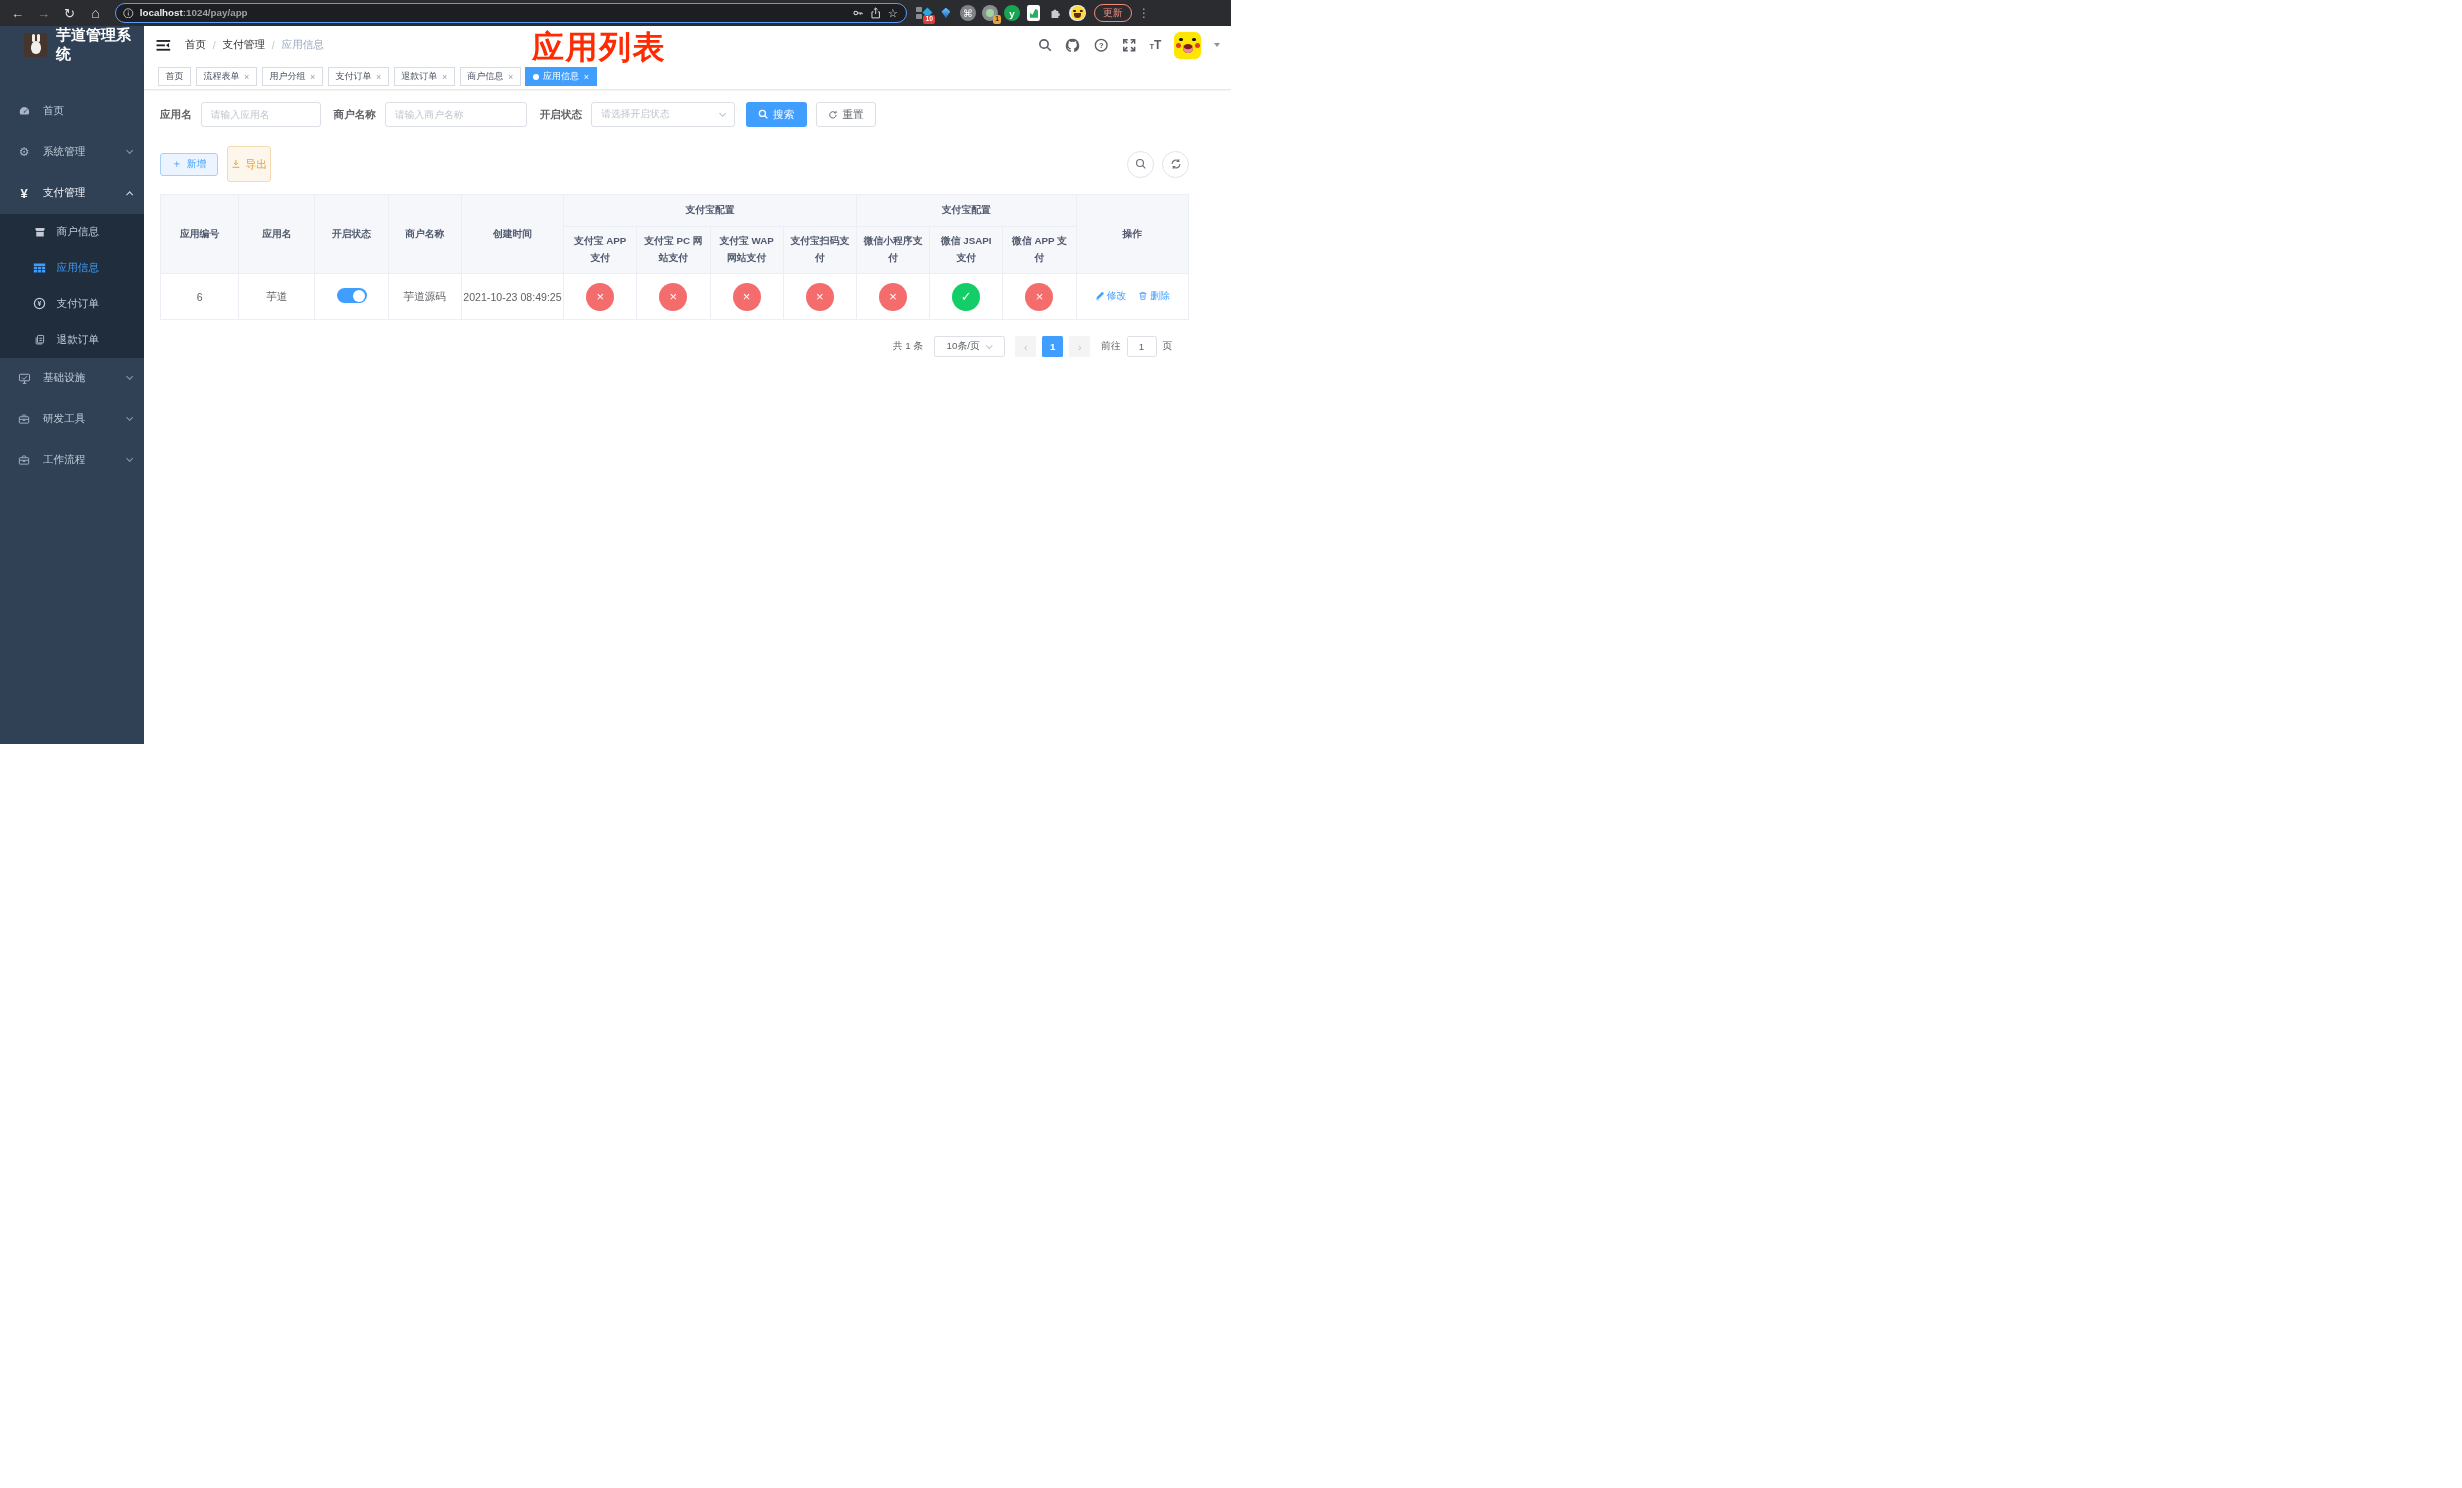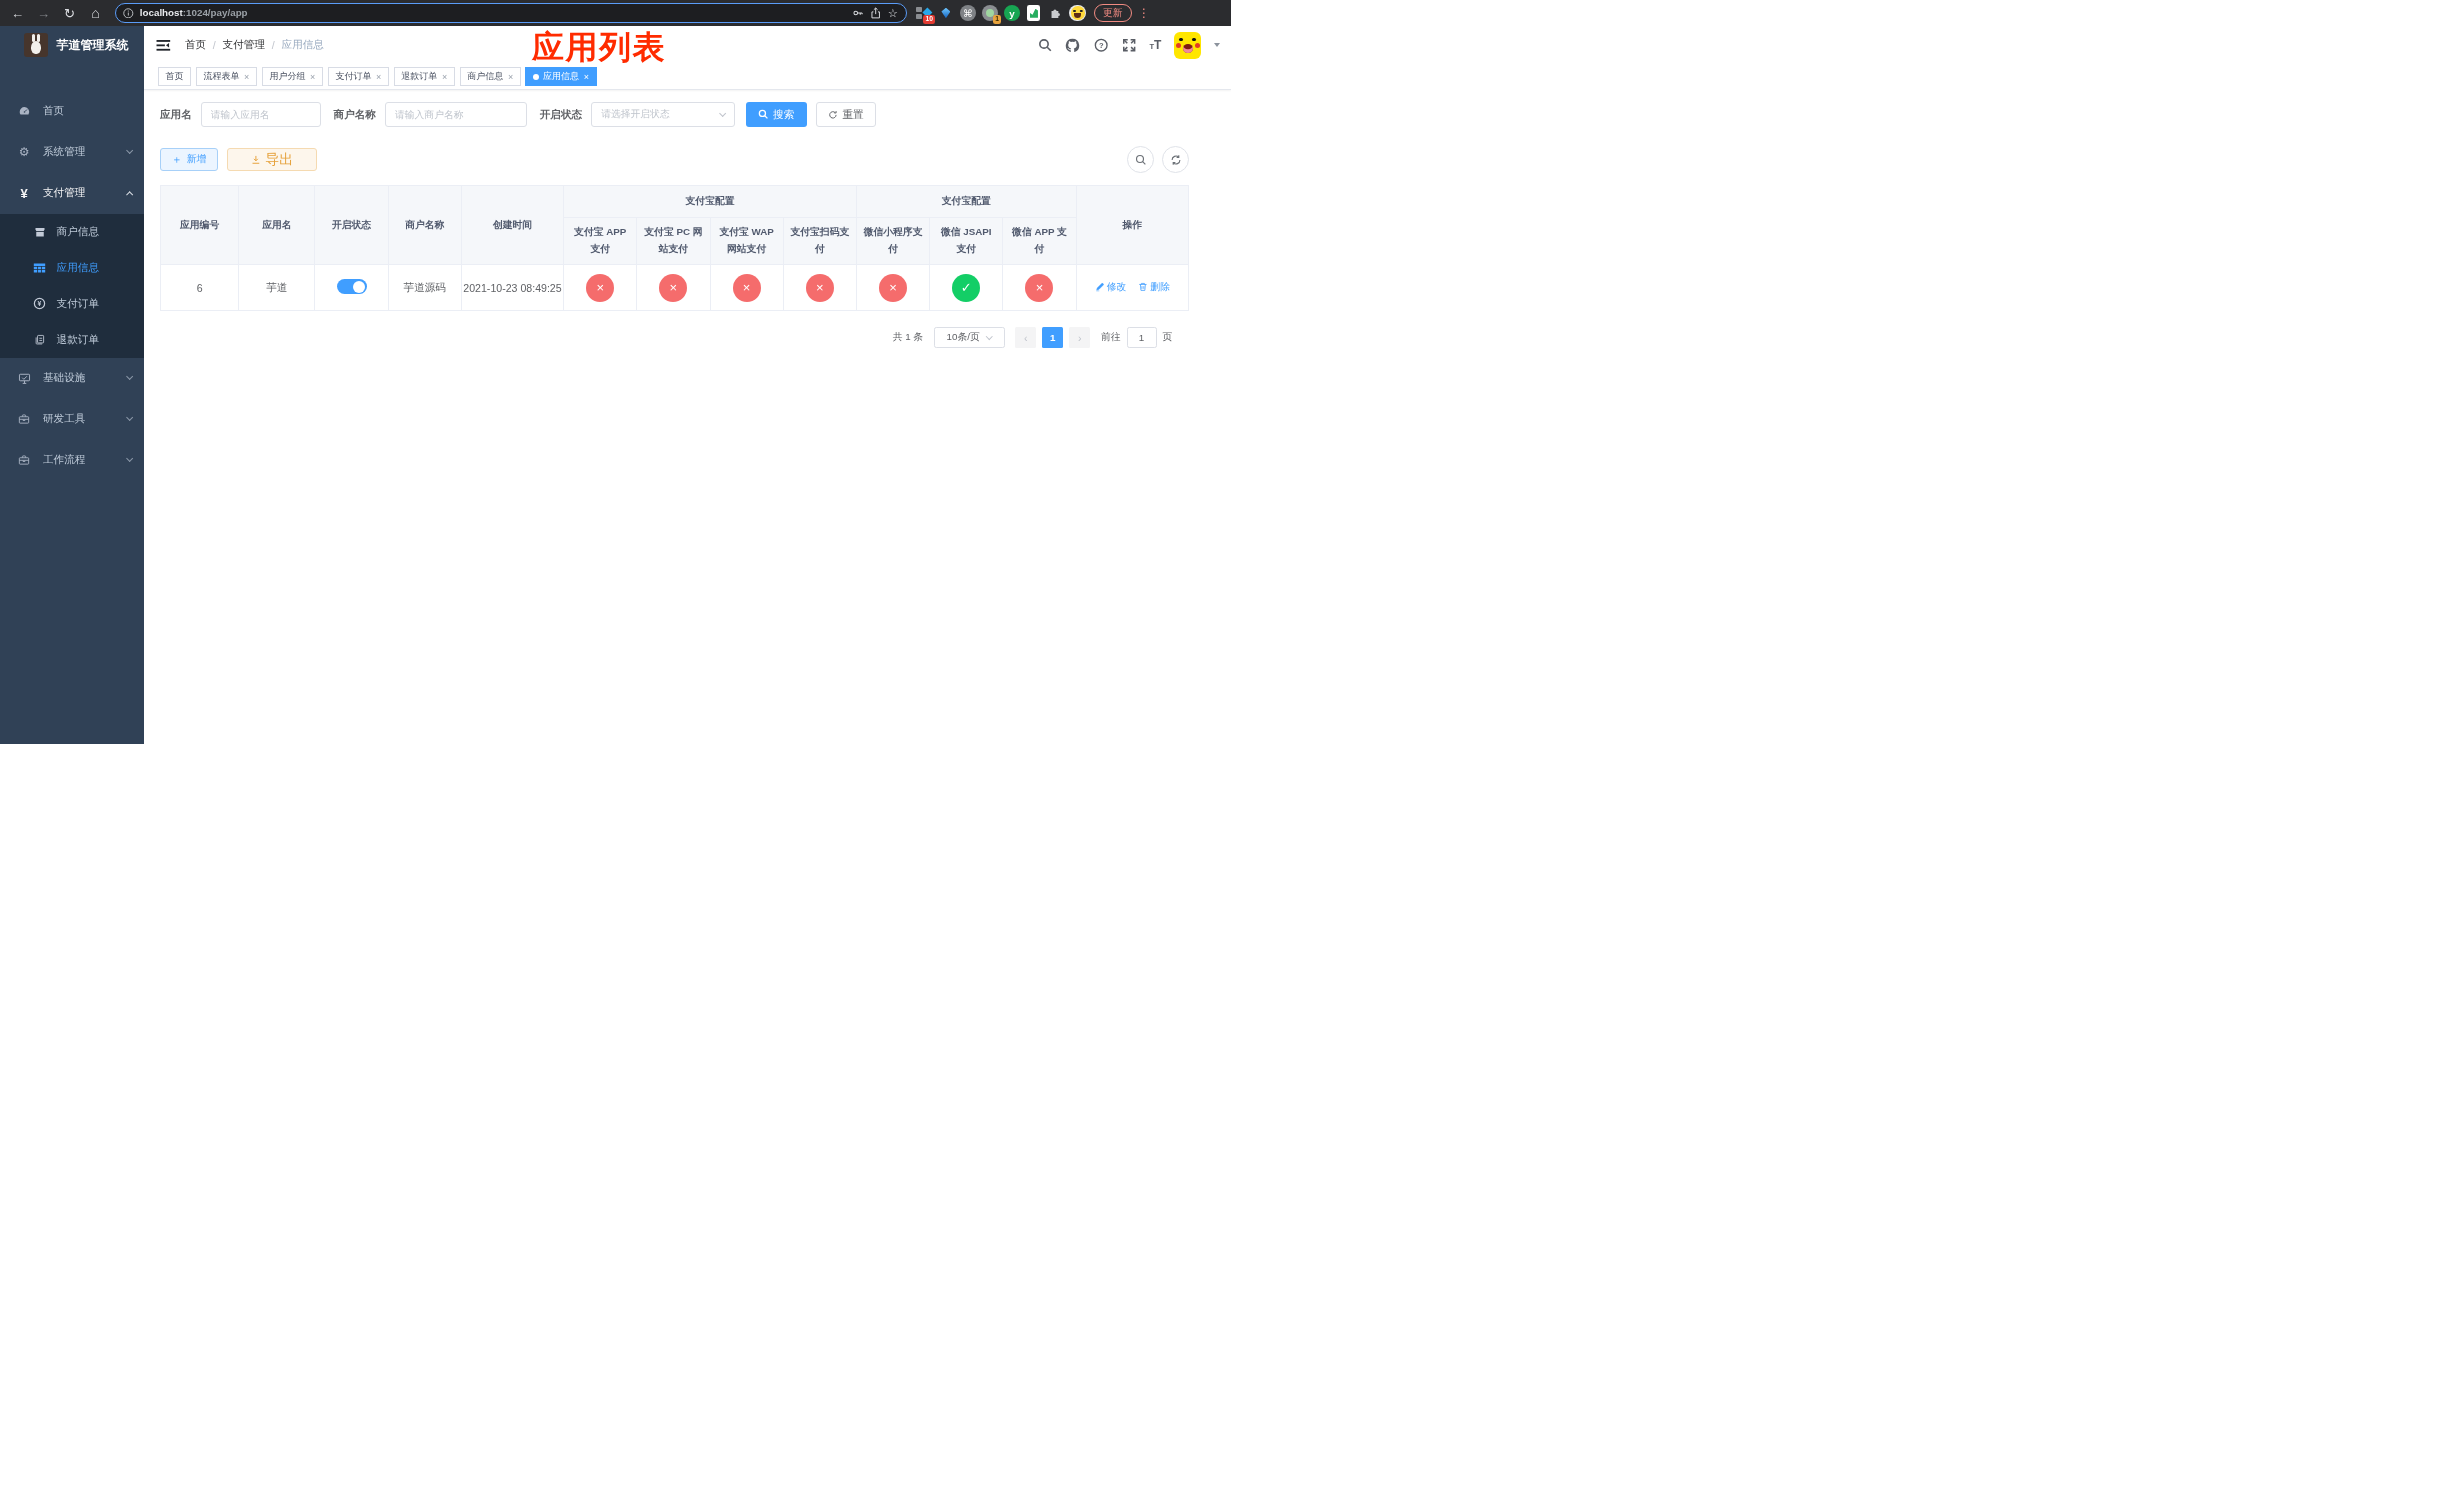--- a/index.html
+++ b/index.html
@@ -45,21 +45,21 @@
     color:#f28b82; font-size:9.8px; display:flex; align-items:center; }
   .kebab { color:#f28b82; font-size:12px; margin-left:6px; letter-spacing:0; }
 
   
   .app { display:flex; height:719px; }
   .sidebar { width:144px; background:#304156; color:#bfcbd9; flex:none; }
   .logo-row { height:38px; display:flex; align-items:center; padding-left:24px; gap:9px; }
   .logo-img { width:23.5px; height:23.5px; border-radius:3px; background:#46352c; position:relative; overflow:hidden; }
   .logo-img .body { position:absolute; left:6.8px; top:7.6px; width:10.6px; height:13.6px; background:#f2f0ec; border-radius:50% 50% 45% 45%; }
   .logo-img .ear { position:absolute; width:3px; height:8.3px; background:#f2f0ec; border-radius:2.3px; top:0.8px; }
-  .logo-title { color:#fff; font-size:12px; font-weight:700;font-family:Liberation Serif, serif; }
+  .logo-title { color:#fff; font-size:15px; font-weight:700;font-family:Liberation Serif, serif; }
   .menu { margin-top:26.5px; }
   .m-item { height:41px; display:flex; align-items:center; padding:0 12px 0 17.4px; gap:12px; font-size:10.6px; cursor:pointer; }
   .m-item .lbl { flex:1; }
   .m-item .ico { width:13.6px; display:flex; justify-content:center; color:#aab4c4; font-size:12px; }
   .m-item.open { color:#f4f4f5; }
   .m-item.open .ico { color:#f4f4f5; }
   .submenu { background:#1f2d3d; }
   .s-item { height:36px; display:flex; align-items:center; padding-left:33px; gap:10.6px; font-size:10.6px; cursor:pointer; }
   .s-item .ico { width:13px; display:flex; justify-content:center; color:#c3cbd8; }
   .s-item.active { color:#409eff; }
@@ -109,21 +109,21 @@
     font-size:9.8px; color:#606266; padding:0 9px; }
   .f-input::placeholder { color:#bfc4cc; }
   .f-select { display:flex; align-items:center; justify-content:space-between; color:#bfc4cc; cursor:pointer; }
   .f-select .chev { border-color:#c0c4cc; }
   .btn { height:25px; border-radius:3px; font-size:10.6px; display:inline-flex; align-items:center;
     justify-content:center; gap:4.5px; cursor:pointer; border:0.8px solid transparent; }
   .btn-primary { background:#409eff; color:#fff; padding:0 11.4px; }
   .btn-plain-def { background:#fff; border-color:#dcdfe6; color:#606266; padding:0 11.4px; }
   .actions { margin-top:19px; display:flex; align-items:center; width:1029px; }
   .btn-add { height:23px; background:#ecf5ff; border-color:#a7d0f8; color:#409eff; padding:0 10.6px; font-size:9.8px; }
-  .btn-export { height:23px; background:#fdf6ec; border-color:#f5dab1; color:#e6a23c; padding:0 23px; font-size:14px; margin-left:9px; }
+  .btn-export { height:36px; background:#fdf6ec; border-color:#f5dab1; color:#e6a23c; padding:0 3px; font-size:11px; margin-left:9px; }
   .actions .spacer { flex:1; }
   .circle-btn { width:27px; height:27px; border-radius:50%; border:0.8px solid #e0e3e9; background:#fff;
     color:#6b7076; display:flex; align-items:center; justify-content:center; cursor:pointer; }
   .circle-btn + .circle-btn { margin-left:7.6px; }
 
   
   table { border-collapse:collapse; table-layout:fixed; width:1029px; margin-top:12px;
     border:0.8px solid #ebeef5; }
   th, td { border-right:0.8px solid #ebeef5; border-bottom:0.8px solid #ebeef5; text-align:center; vertical-align:middle; }
   th { background:#f5f7fa; color:#515a6e; font-size:9.8px; font-weight:700;

